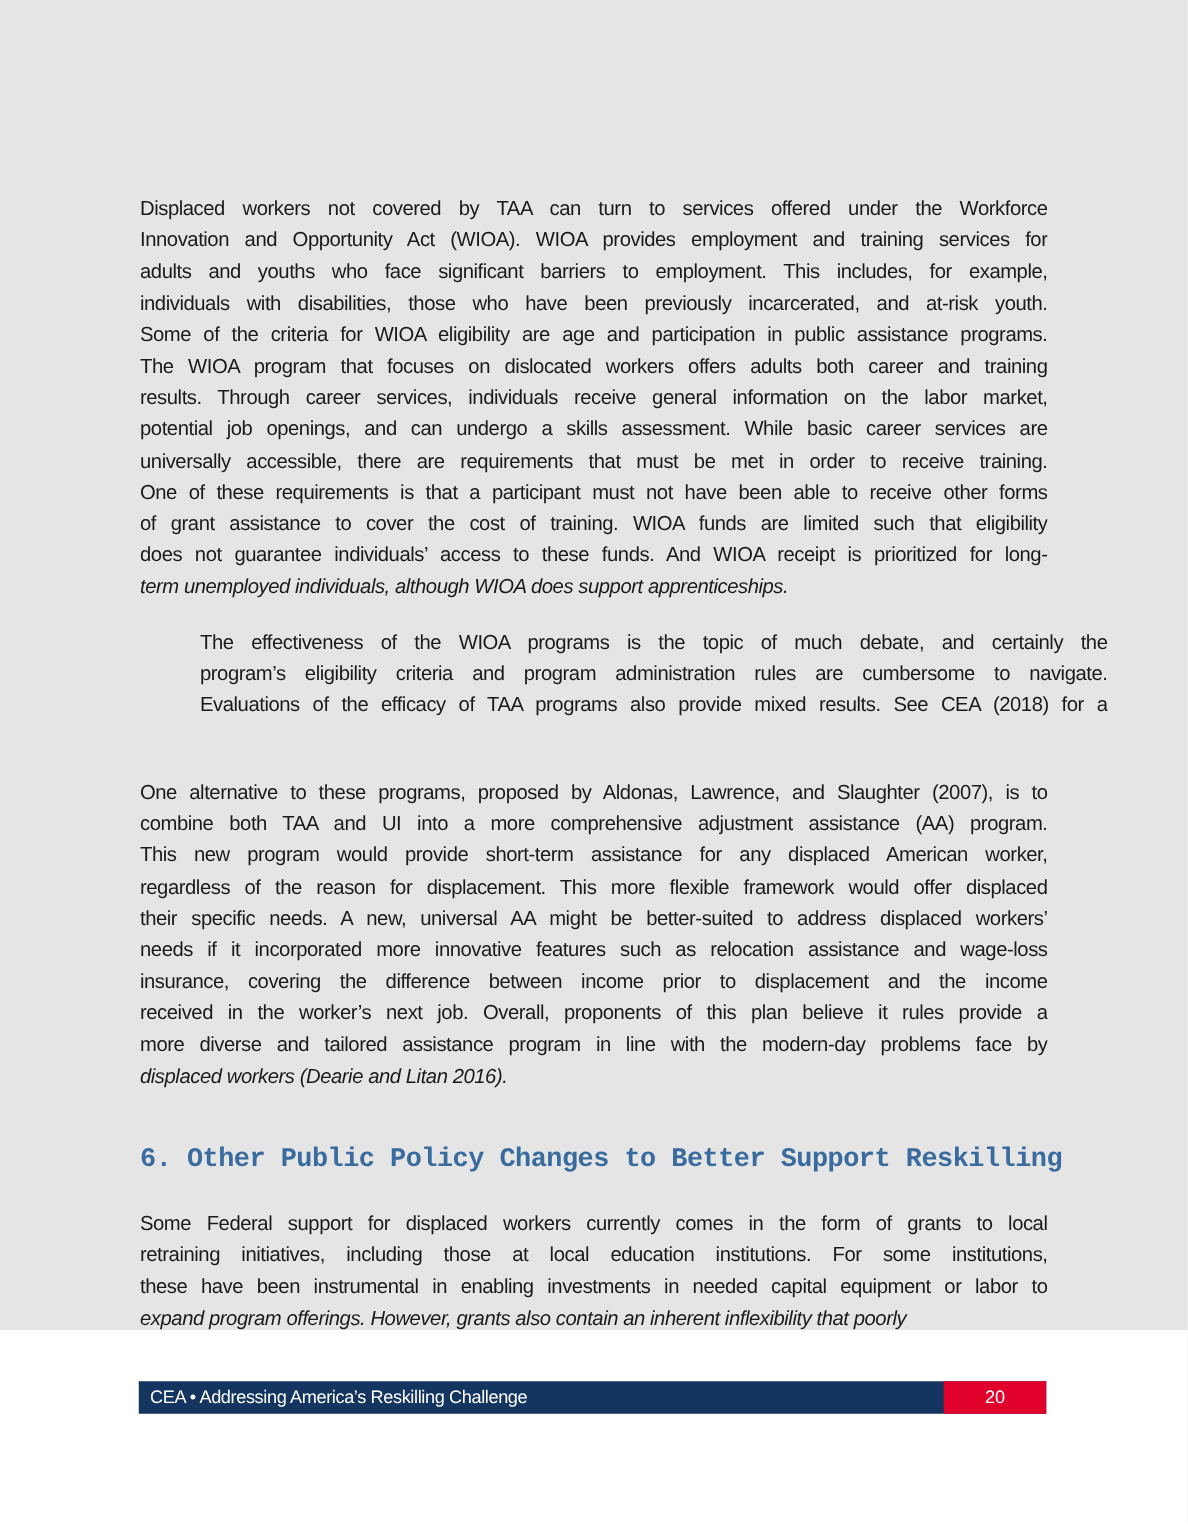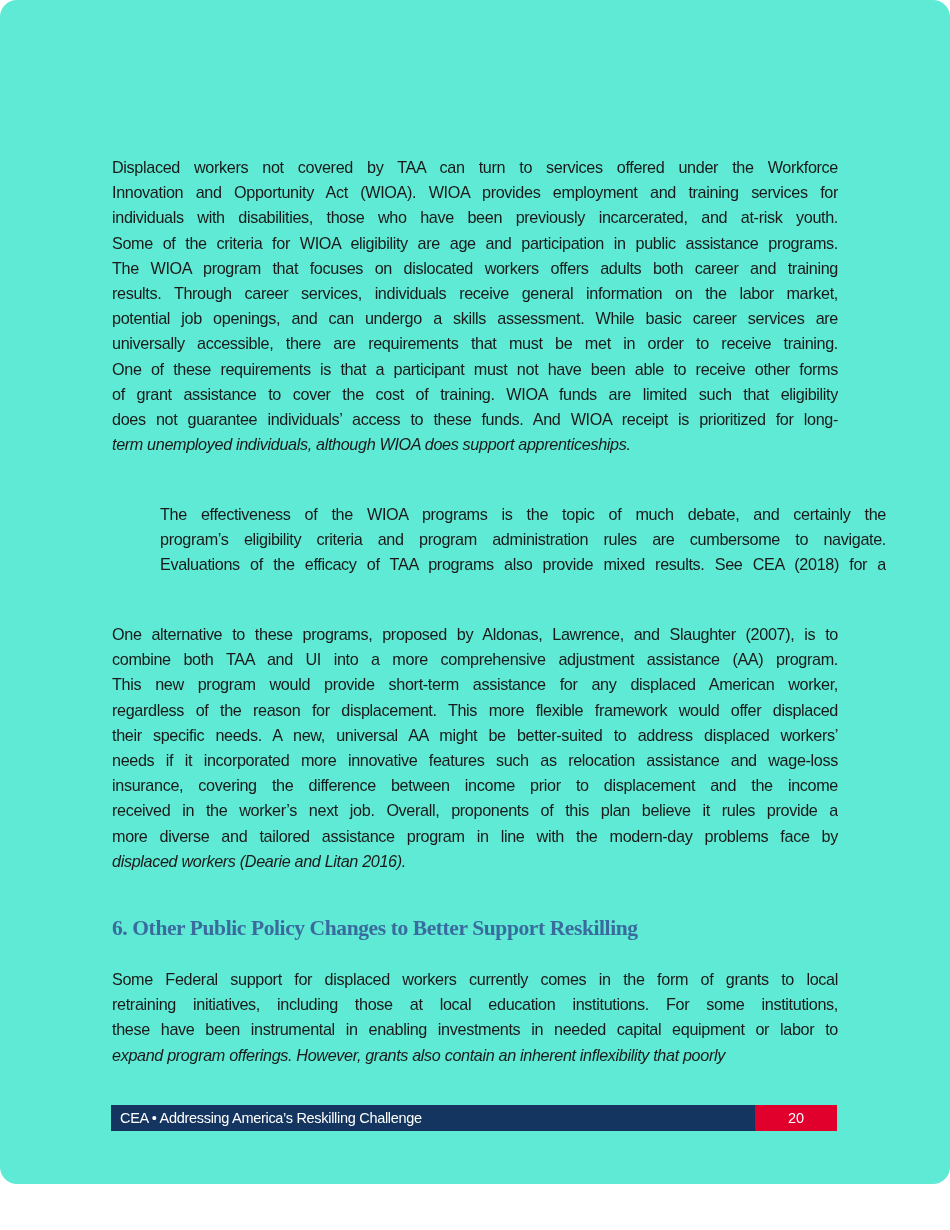--- a/index.html
+++ b/index.html
@@ -1,33 +1,34 @@
 <!DOCTYPE html>
 <html><head>
 <meta charset="utf-8">
 <style>
   html, body { margin:0; padding:0; background:#ffffff; }
   body { width:950px; height:1230px; position:relative; overflow:hidden; }
-  .page { position:absolute; left:0; top:0; width:950px; height:1184px; background:#5eead4;border-radius:17px; }
+  .page { position:absolute; left:0; top:0; width:950px; height:1064px; background:#e5e5e5; }
   .para { position:absolute; left:112px; width:726px; font-family:"Liberation Sans", sans-serif; font-size:16.2px; color:#1a1a1a; letter-spacing:-0.35px; }
   .line { display:block; height:25.2px; line-height:25.2px; white-space:nowrap; text-align:justify; text-align-last:justify; overflow:hidden; }
   .line.last { text-align-last:left;font-style:italic; }
-  .heading { position:absolute; left:112px; top:916px; font-family:Liberation Serif, serif; font-weight:bold; font-size:21.5px; color:#3a6b9e; letter-spacing:-0.4px; white-space:nowrap; }
+  .heading { position:absolute; left:112px; top:916px; font-family:Liberation Mono, monospace; font-weight:bold; font-size:21.5px; color:#3a6b9e; letter-spacing:-0.4px; white-space:nowrap; }
   .footer { position:absolute; left:111px; top:1105px; width:726px; height:26px; background:#14355f; }
   .footer-title { position:absolute; left:9px; top:0; line-height:26px; font-family:"Liberation Sans", sans-serif; font-size:14.5px; color:#ffffff; letter-spacing:-0.3px; white-space:nowrap; }
   .footer-page { position:absolute; right:0; top:0; width:82px; height:26px; background:#e0002b; color:#fff; font-family:"Liberation Sans", sans-serif; font-size:14.5px; line-height:26px; text-align:center; }
 </style>
 </head>
 <body>
 
 <div class="page">
 
   <div class="para" id="p0" style="top:155px;">
       <span class="line">Displaced workers not covered by TAA can turn to services offered under the Workforce</span>
       <span class="line">Innovation and Opportunity Act (WIOA). WIOA provides employment and training services for</span>
+      <span class="line">adults and youths who face significant barriers to employment. This includes, for example,</span>
       <span class="line">individuals with disabilities, those who have been previously incarcerated, and at-risk youth.</span>
       <span class="line">Some of the criteria for WIOA eligibility are age and participation in public assistance programs.</span>
       <span class="line">The WIOA program that focuses on dislocated workers offers adults both career and training</span>
       <span class="line">results. Through career services, individuals receive general information on the labor market,</span>
       <span class="line">potential job openings, and can undergo a skills assessment. While basic career services are</span>
       <span class="line">universally accessible, there are requirements that must be met in order to receive training.</span>
       <span class="line">One of these requirements is that a participant must not have been able to receive other forms</span>
       <span class="line">of grant assistance to cover the cost of training. WIOA funds are limited such that eligibility</span>
       <span class="line">does not guarantee individuals’ access to these funds. And WIOA receipt is prioritized for long-</span>
       <span class="line last">term unemployed individuals, although WIOA does support apprenticeships.</span>

